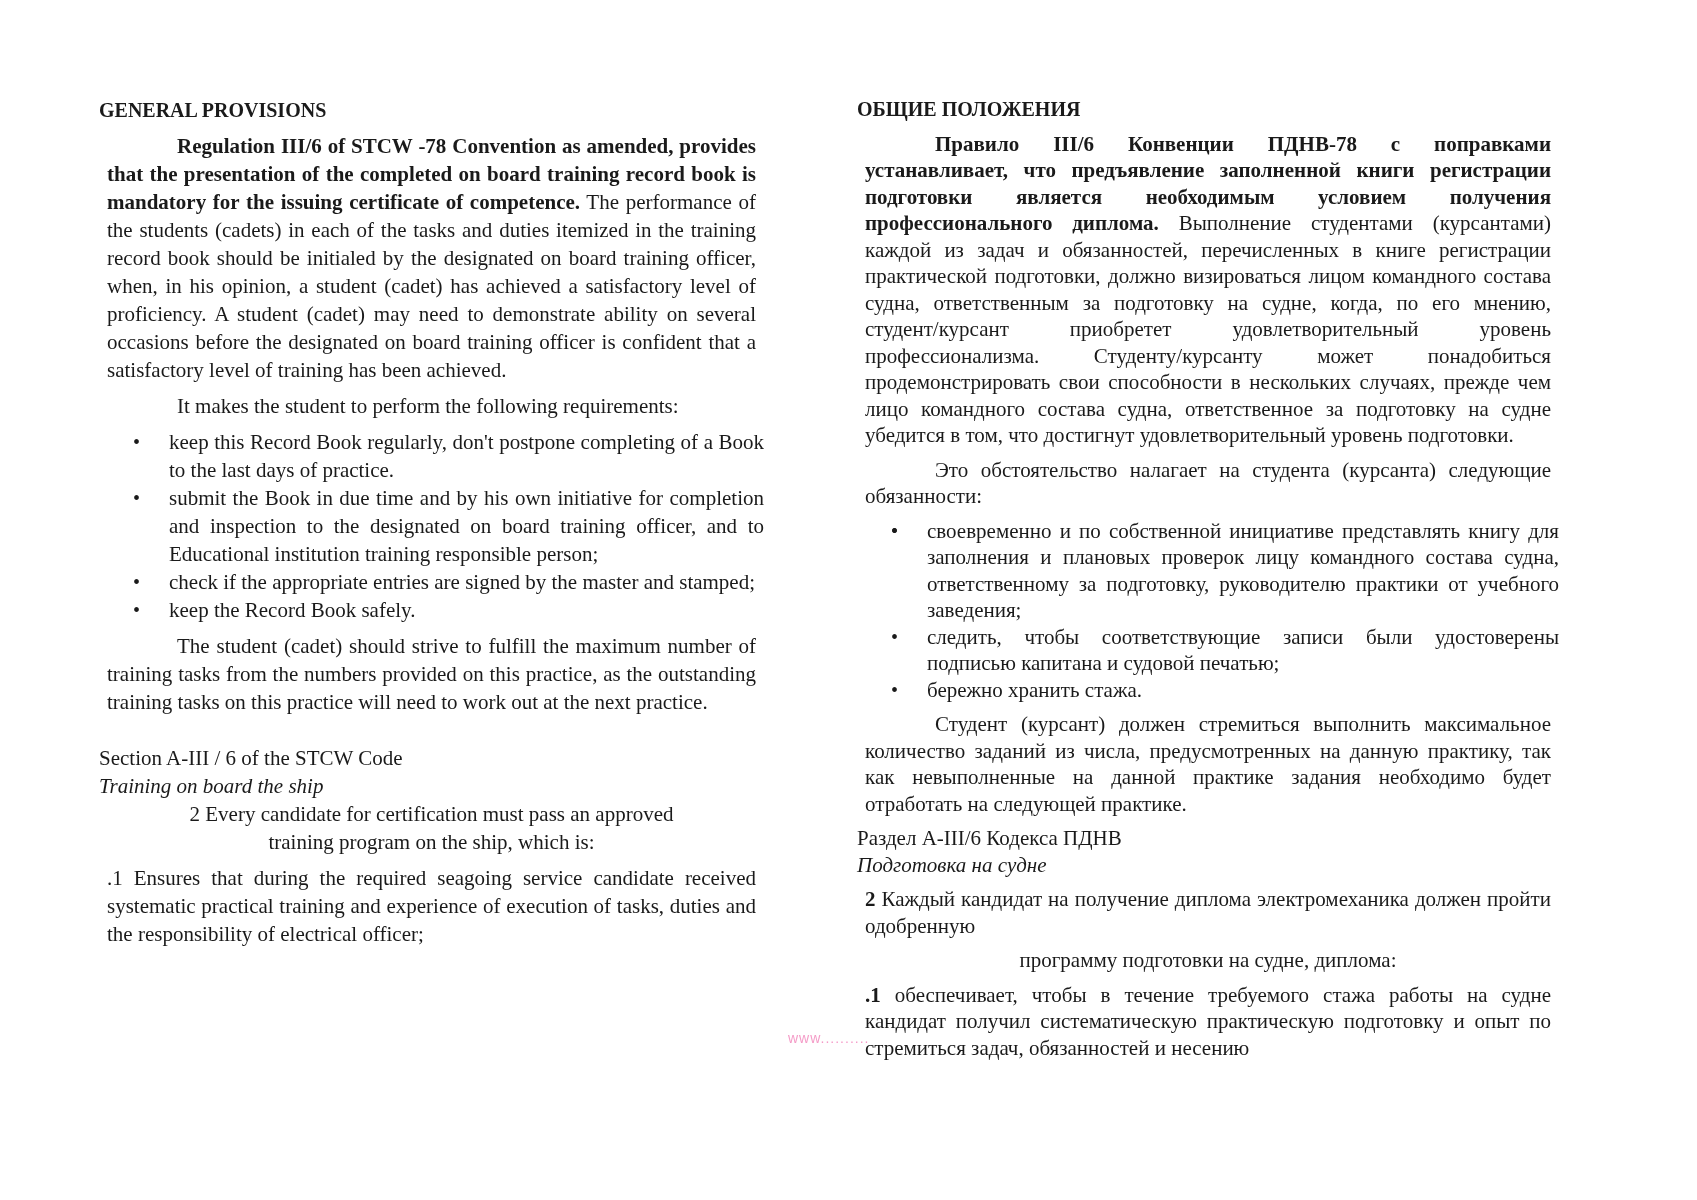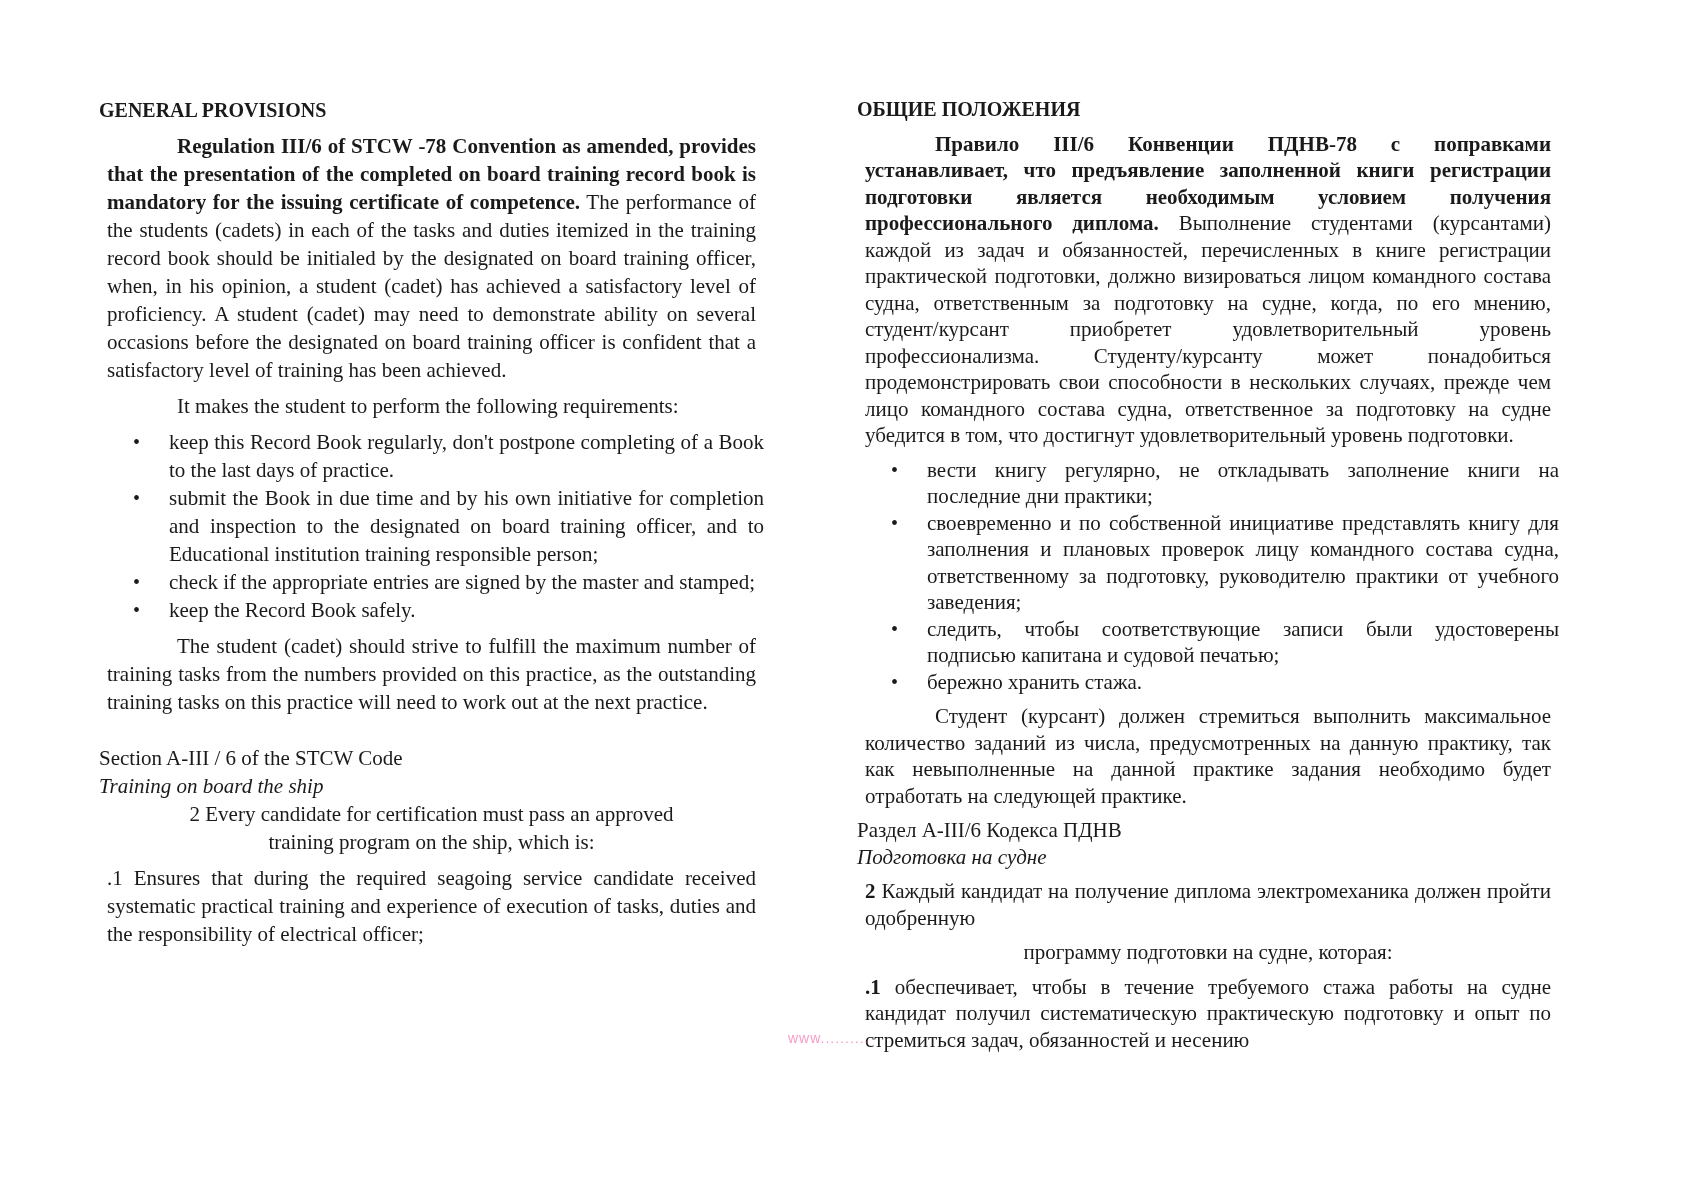--- a/index.html
+++ b/index.html
@@ -39,27 +39,28 @@
   <div class="section-head" style="margin-top:28px">Section A-III / 6 of the STCW Code</div>
   <div class="section-sub">Training on board the ship</div>
   <div class="left-ragged">2 Every candidate for certification must pass an approved</div>
   <div class="left-ragged">training program on the ship, which is:</div>
   <p>.1 Ensures that during the required seagoing service candidate received systematic practical training and experience of execution of tasks, duties and the responsibility of electrical officer;</p>
 </div>
 
 <div class="col col-right">
   <div class="title">ОБЩИЕ ПОЛОЖЕНИЯ</div>
   <p class="indent"><span class="bold">Правило III/6 Конвенции ПДНВ-78 с поправками устанавливает, что предъявление заполненной книги регистрации подготовки является необходимым условием получения профессионального диплома.</span><span> Выполнение студентами (курсантами) каждой из задач и обязанностей, перечисленных в книге регистрации практической подготовки, должно визироваться лицом командного состава судна, ответственным за подготовку на судне, когда, по его мнению, студент/курсант приобретет удовлетворительный уровень профессионализма. Студенту/курсанту может понадобиться продемонстрировать свои способности в нескольких случаях, прежде чем лицо командного состава судна, ответственное за подготовку на судне убедится в том, что достигнут удовлетворительный уровень подготовки.</span></p>
+  <p class="indent">Это обстоятельство налагает на студента (курсанта) следующие обязанности:</p>
   <ul>
-    <li><span class="bullet">•</span><span>вести книгу регулярно, не откладывать заполнение книги на последние дни практики;</span></li>
+    <li><span class="bullet">•</span></li>
     <li><span class="bullet">•</span><span>своевременно и по собственной инициативе представлять книгу для заполнения и плановых проверок лицу командного состава судна, ответственному за подготовку, руководителю практики от учебного заведения;</span></li>
     <li><span class="bullet">•</span><span>следить, чтобы соответствующие записи были удостоверены подписью капитана и судовой печатью;</span></li>
     <li><span class="bullet">•</span><span>бережно хранить стажа.</span></li>
   </ul>
   <p class="indent">Студент (курсант) должен стремиться выполнить максимальное количество заданий из числа, предусмотренных на данную практику, так как невыполненные на данной практике задания необходимо будет отработать на следующей практике.</p>
   <div class="section-head">Раздел А-III/6 Кодекса ПДНВ</div>
   <div class="section-sub">Подготовка на судне</div>
   <p><span class="bold">2</span><span> Каждый кандидат на получение диплома электромеханика должен пройти одобренную</span></p>
-  <div class="left-ragged">программу подготовки на судне, которая:</div>
+  <div class="left-ragged">программу подготовки на судне, диплома:</div>
   <p><span class="bold">.1</span><span> обеспечивает, чтобы в течение требуемого стажа работы на судне кандидат получил систематическую практическую подготовку и опыт по стремиться задач, обязанностей и несению</span></p>
 </div>
 
 <div class="watermark">www..........</div>
 
 </body></html>

